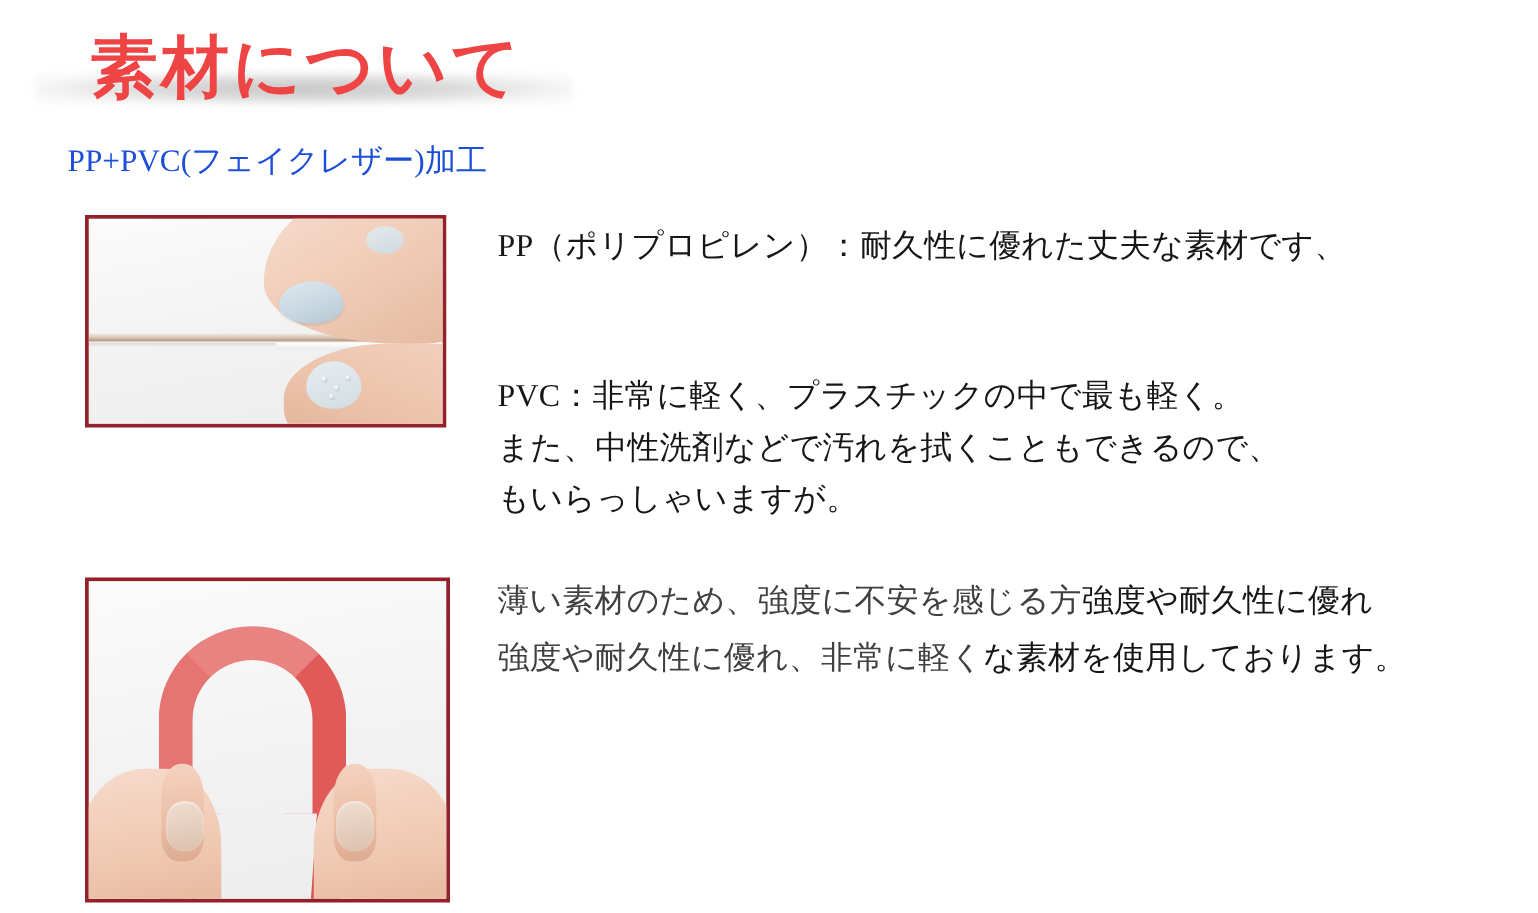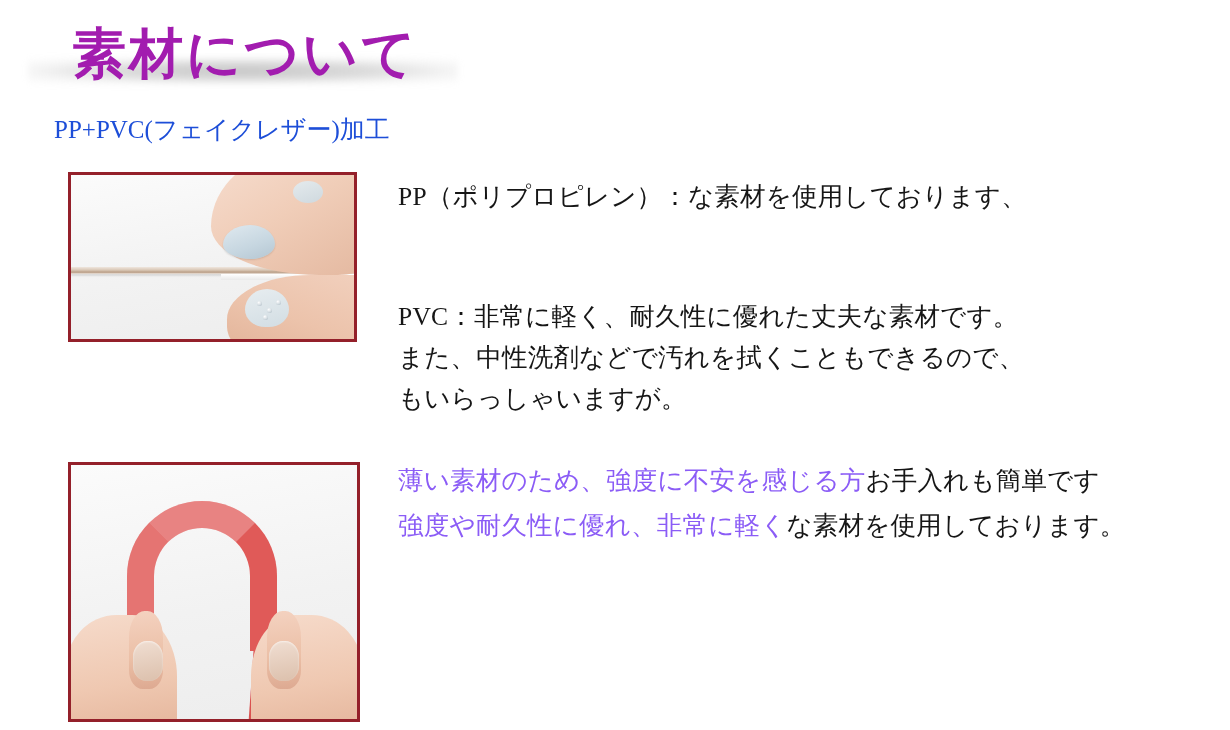--- a/index.html
+++ b/index.html
@@ -40,21 +40,21 @@
   }
   .page-title {
     position: absolute;
     left: 72px;
     top: 0px;
     margin: 0;
     font-size: 54px;
     line-height: 76px;
     font-weight: 700;
     letter-spacing: 3px;
-    color: #a21caf;
+    color: #ef4444;
     white-space: nowrap;
   }
 
   
   .subtitle {
     position: absolute;
     left: 54px;
     top: 114px;
     margin: 0;
     font-size: 25px;
@@ -235,21 +235,21 @@
     margin: 0;
     font-size: 25.5px;
     line-height: 41px;
     letter-spacing: 0.2px;
     color: #161616;
     white-space: nowrap;
   }
   #para-pp  { position: absolute; top: 176px; left: 0; }
   #para-pvc { position: absolute; top: 296px; left: 0; }
   #para-note{ position: absolute; top: 458px; left: 0; line-height: 45px; }
-  .red { color: #8b5cf6; }
+  .red { color: #404040; }
 </style>
 </head>
 <body>
 
 <div class="title-wrap">
   <div class="title-band"></div>
   <h1 class="page-title">素材について</h1>
 </div>
 
 <p class="subtitle">PP+PVC(フェイクレザー)加工</p>
@@ -284,27 +284,27 @@
     <div class="ph2-finger" style="left:58px;top:146px"></div>
     <div class="ph2-finger" style="left:196px;top:146px"></div>
     <div class="ph2-thumbnail" style="left:62px;top:176px"></div>
     <div class="ph2-thumbnail" style="left:198px;top:176px"></div>
   </div>
 </div>
 
 <div class="text-col">
 
   <div class="para" id="para-pp">
-    <div>PP（ポリプロピレン）：な素材を使用しております、</div>
+    <div>PP（ポリプロピレン）：耐久性に優れた丈夫な素材です、</div>
   </div>
 
   <div class="para" id="para-pvc">
-    <div>PVC：非常に軽く、耐久性に優れた丈夫な素材です。</div>
+    <div>PVC：非常に軽く、プラスチックの中で最も軽く。</div>
     <div>また、中性洗剤などで汚れを拭くこともできるので、</div>
     <div>もいらっしゃいますが。</div>
   </div>
 
   <div class="para" id="para-note">
-    <div><span class="red">薄い素材のため、強度に不安を感じる方</span><span>お手入れも簡単です</span></div>
+    <div><span class="red">薄い素材のため、強度に不安を感じる方</span><span>強度や耐久性に優れ</span></div>
     <div><span class="red">強度や耐久性に優れ、非常に軽く</span><span>な素材を使用しております。</span></div>
   </div>
 
 </div>
 
 </body></html>

